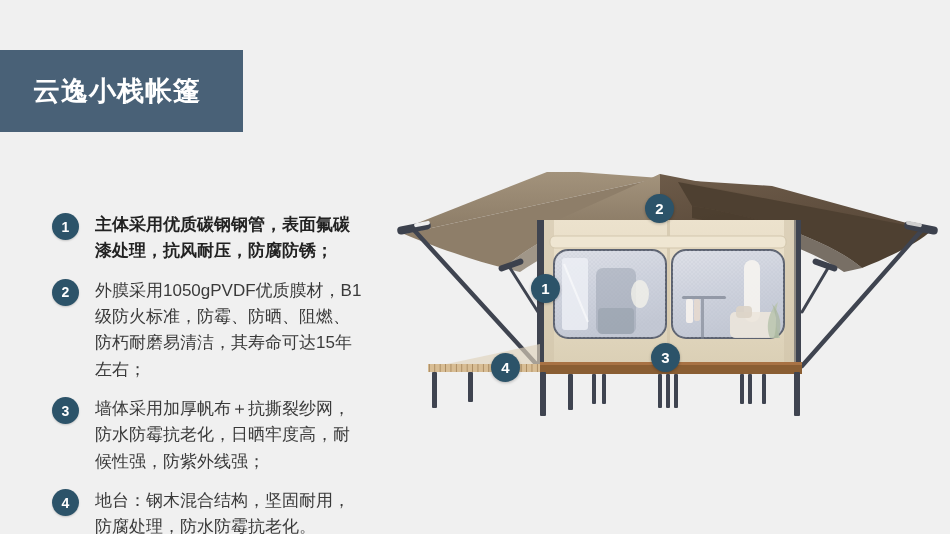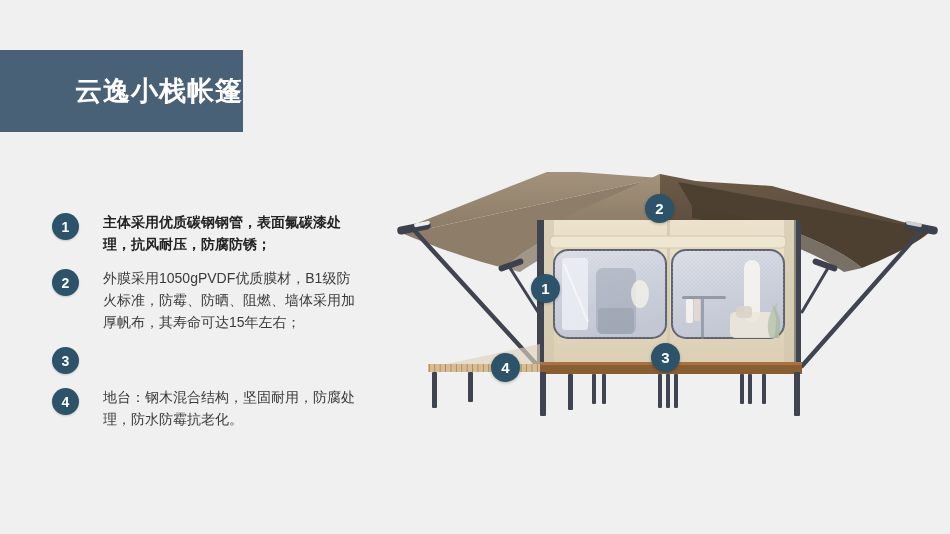--- a/index.html
+++ b/index.html
@@ -18,21 +18,20 @@
   
   .title-banner {
     position: absolute;
     left: 0;
     top: 50px;
     width: 243px;
     height: 82px;
     background: #496177;
     display: flex;
     align-items: center;
-    justify-content: flex-end;
   }
   .title-banner .title-text {
     color: #ffffff;
     font-size: 27px;
     font-weight: bold;
     letter-spacing: 1px;
     padding-left: 33px;
     white-space: nowrap;
   }
 
@@ -57,22 +56,22 @@
     color: #ffffff;
     font-size: 14px;
     font-weight: bold;
     display: flex;
     align-items: center;
     justify-content: center;
     margin-top: 1px;
     box-shadow: 0 1px 2px rgba(0,0,0,0.18);
   }
   .feature-text {
-    margin-left: 24px;
-    font-size: 14px;
+    margin-left: 16px;
+    font-size: 17px;
     line-height: 1.55;
     color: #3a3a3a;
   }
   .feature-item.bold .feature-text {
     font-weight: bold;
     color: #222222;
   }
 
   
   .tent-figure {
@@ -117,25 +116,26 @@
 
 <div class="feature-list">
 
   <div class="feature-item bold">
     <div class="badge">1</div>
     <div class="feature-text">主体采用优质碳钢钢管，表面氟碳漆处理，抗风耐压，防腐防锈；</div>
   </div>
 
   <div class="feature-item">
     <div class="badge">2</div>
-    <div class="feature-text">外膜采用1050gPVDF优质膜材，B1级防火标准，防霉、防晒、阻燃、墙体采用加厚帆布，其寿命可达15年左右；</div>
+    <div class="feature-text">外膜采用1050gPVDF优质膜材，B1级防火标准，防霉、防晒、阻燃、防朽耐磨易清洁，其寿命可达15年左右；</div>
   </div>
 
   <div class="feature-item">
     <div class="badge">3</div>
+    <div class="feature-text">墙体采用加厚帆布＋抗撕裂纱网，防水防霉抗老化，日晒牢度高，耐候性强，防紫外线强；</div>
   </div>
 
   <div class="feature-item">
     <div class="badge">4</div>
     <div class="feature-text">地台：钢木混合结构，坚固耐用，防腐处理，防水防霉抗老化。</div>
   </div>
 
 </div>
 
 <div class="tent-figure">

